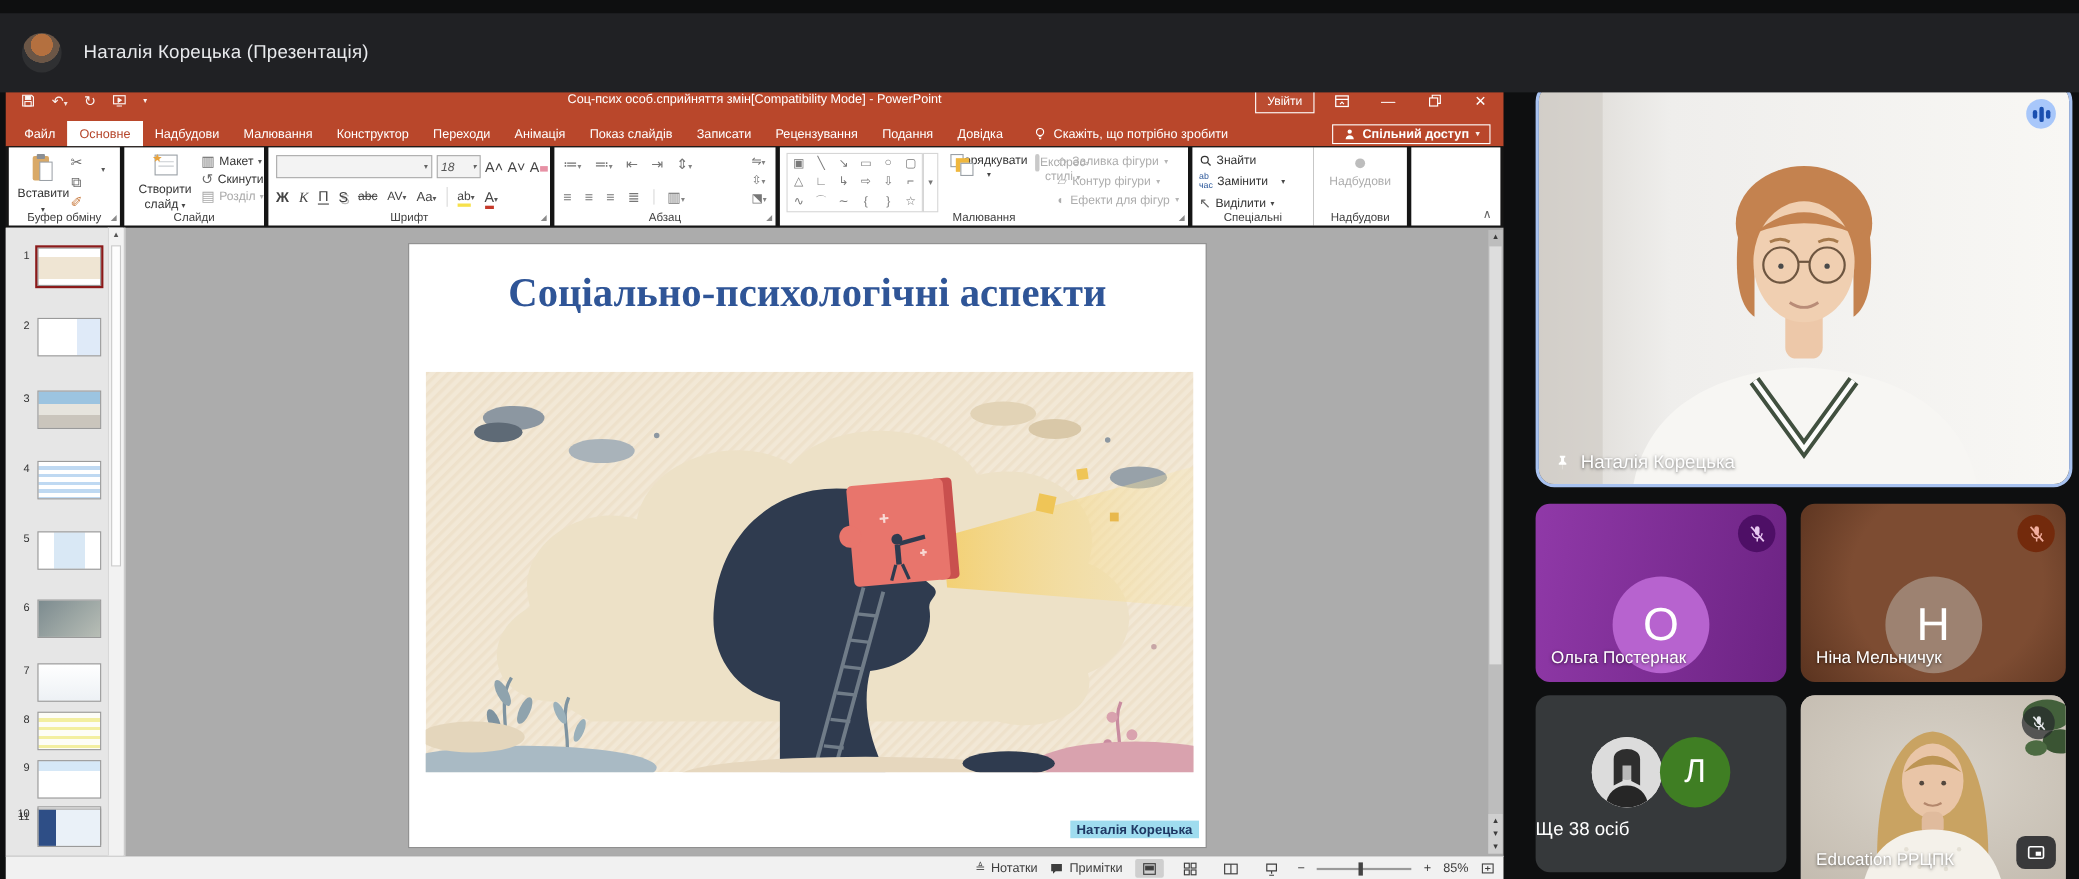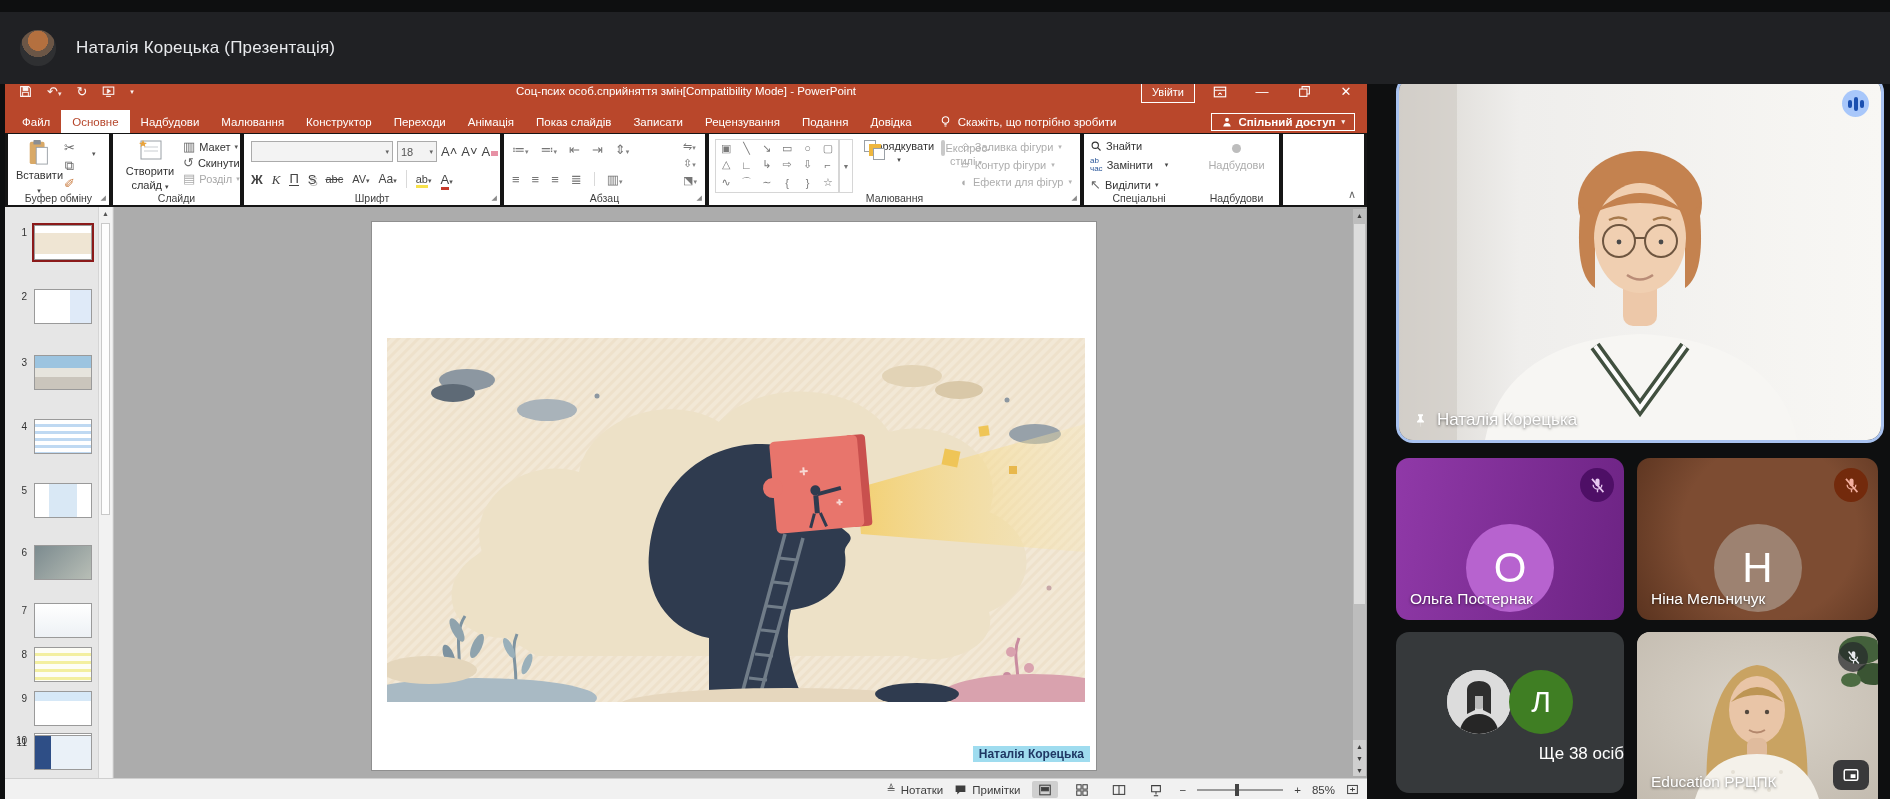--- a/index.html
+++ b/index.html
@@ -140,21 +140,21 @@
   .mb-nina{background:#732A0C;color:#F3AF9F;}
   .mb-edu{width:30px;height:30px;background:rgba(38,40,43,.72);color:#E8EAED;}
   .avatar-big{position:absolute;left:50%;top:72px;transform:translateX(-50%);width:88px;height:88px;border-radius:50%;
               display:flex;align-items:center;justify-content:center;color:#fff;font-size:42px;}
   .av-olga{background:#B763CF;top:66px;}
   .av-nina{background:#9D8271;top:66px;}
   .more-avatars{position:absolute;left:50%;top:38px;transform:translateX(-50%);width:126px;height:64px;}
   .ph-av{position:absolute;left:0;top:0;width:64px;height:64px;border-radius:50%;background:#DCDCDC;overflow:hidden;}
   .gr-av{position:absolute;right:0;top:0;width:64px;height:64px;border-radius:50%;background:#3F7E23;
          display:flex;align-items:center;justify-content:center;color:#fff;font-size:30px;}
-  .more-label{position:absolute;left:0;width:100%;top:112px;text-align:right;color:#fff;font-size:17px;font-weight:500;}
+  .more-label{position:absolute;left:0;width:100%;top:112px;text-align:left;color:#fff;font-size:17px;font-weight:500;}
   .pipbtn{position:absolute;right:9px;bottom:9px;width:36px;height:30px;border-radius:8px;background:rgba(32,33,36,.85);
           display:flex;align-items:center;justify-content:center;color:#fff;}
 </style>
 </head>
 <body>
 
 <svg width="0" height="0" style="position:absolute">
   <defs>
     <symbol id="i-mic-off" viewBox="0 0 24 24">
       <rect x="9.4" y="3" width="5.2" height="10" rx="2.6" fill="currentColor"></rect>
@@ -360,21 +360,21 @@
         </div>
         <span class="caption">Слайди</span>
       </div>
 
       <div class="rgroup g-font">
         <div class="font-r1">
           <span class="combo" style="width:134px;background:#F3F3F3;">
               <span></span>
               <span class="caret7">▾</span>
             </span>
-          <span class="combo" style="width:32px;background:#F3F3F3;">
+          <span class="combo" style="width:32px;background:#F3F3F3;font-style:italic;">
               <span>18</span>
               <span class="caret7">▾</span>
             </span>
           <span class="fx" style="font-size:13px;">A˄</span>
           <span class="fx" style="font-size:13px;">A˅</span>
           <span class="fx" style="font-size:13px;color:#444;">A<span style="display:inline-block;width:7px;height:5px;background:#E791A5;margin-left:1px;"></span></span>
         </div>
         <div class="font-r2">
           <span class="fx" style="font-weight:bold;">Ж</span>
           <span class="fx" style="font-style:italic;font-family:'Liberation Serif',serif;">К</span>
@@ -551,20 +551,21 @@
           </div>
         <div class="tscroll">
           <span class="arr">▲</span>
           <span class="tthumb"></span>
         </div>
       </div>
 
       <div class="canvas">
         <div class="slide">
           <div class="slide-title">
+            <div>Соціально-психологічні аспекти</div>
           </div>
 
           <svg class="illus" viewBox="0 0 698 364">
             <defs>
               <linearGradient id="beamg" x1="0" y1="0" x2="1" y2="0">
                 <stop offset="0" stop-color="#F3CF6E" stop-opacity=".95"></stop>
                 <stop offset="1" stop-color="#F8E6AC" stop-opacity=".25"></stop>
               </linearGradient>
               <pattern id="hatch" width="7" height="7" patternTransform="rotate(45)" patternUnits="userSpaceOnUse">
                 <rect width="7" height="7" fill="#F2E8D6"></rect>

